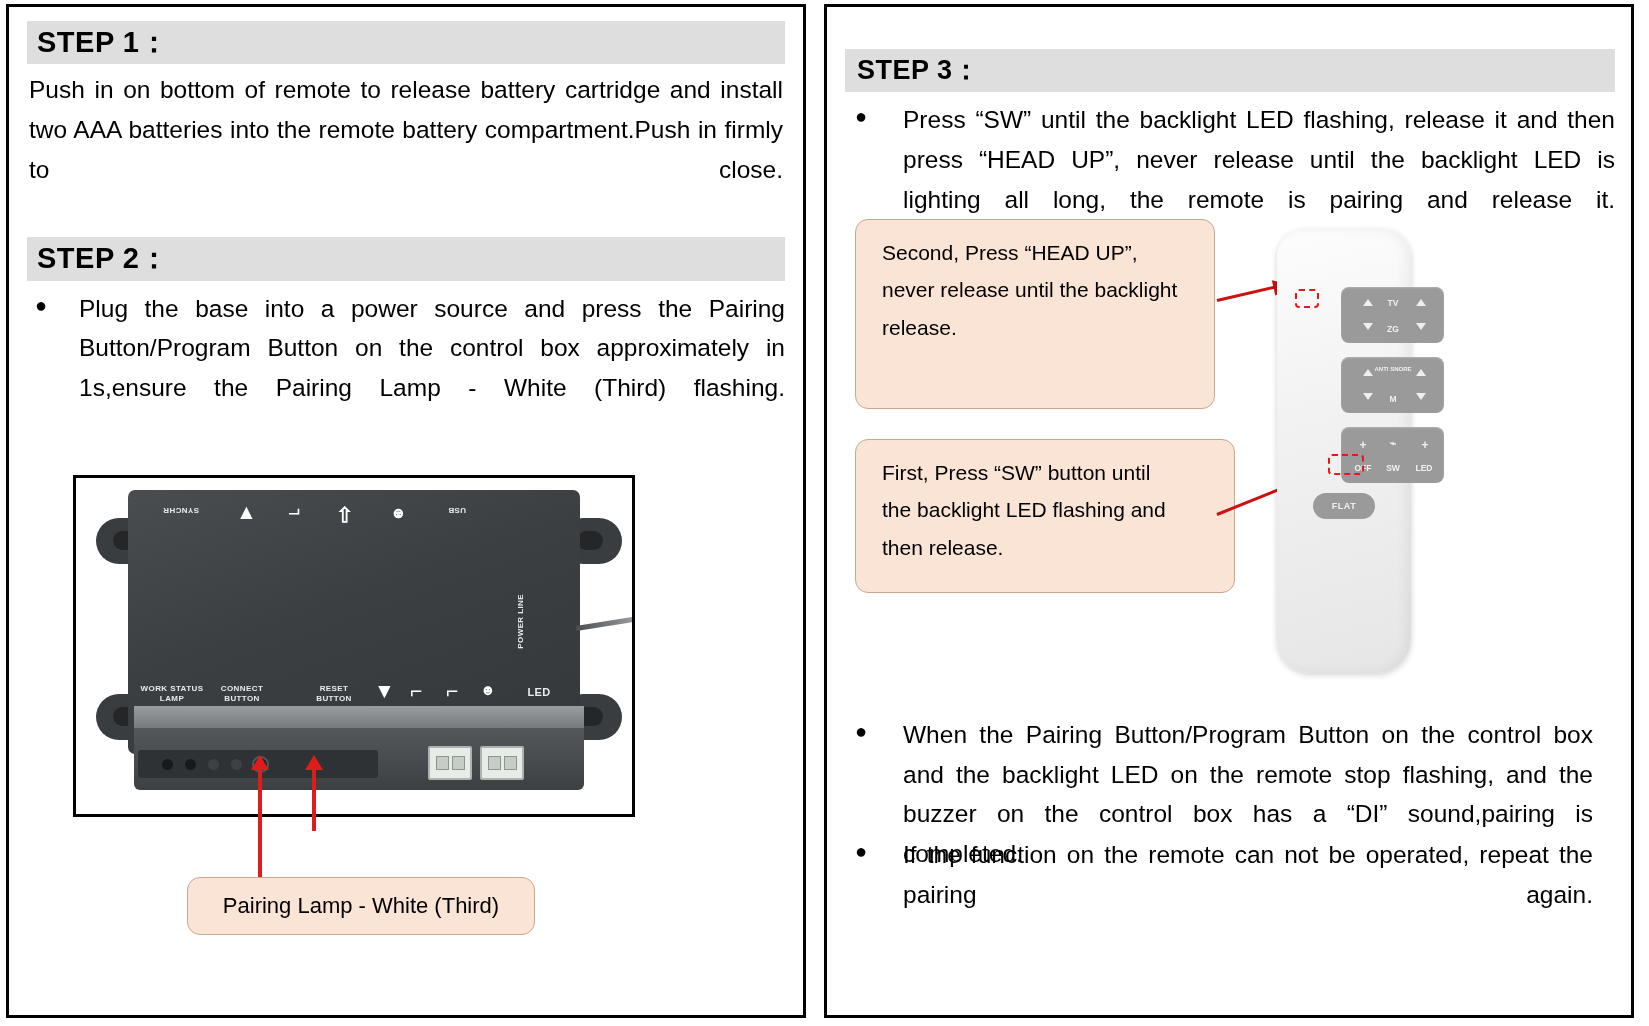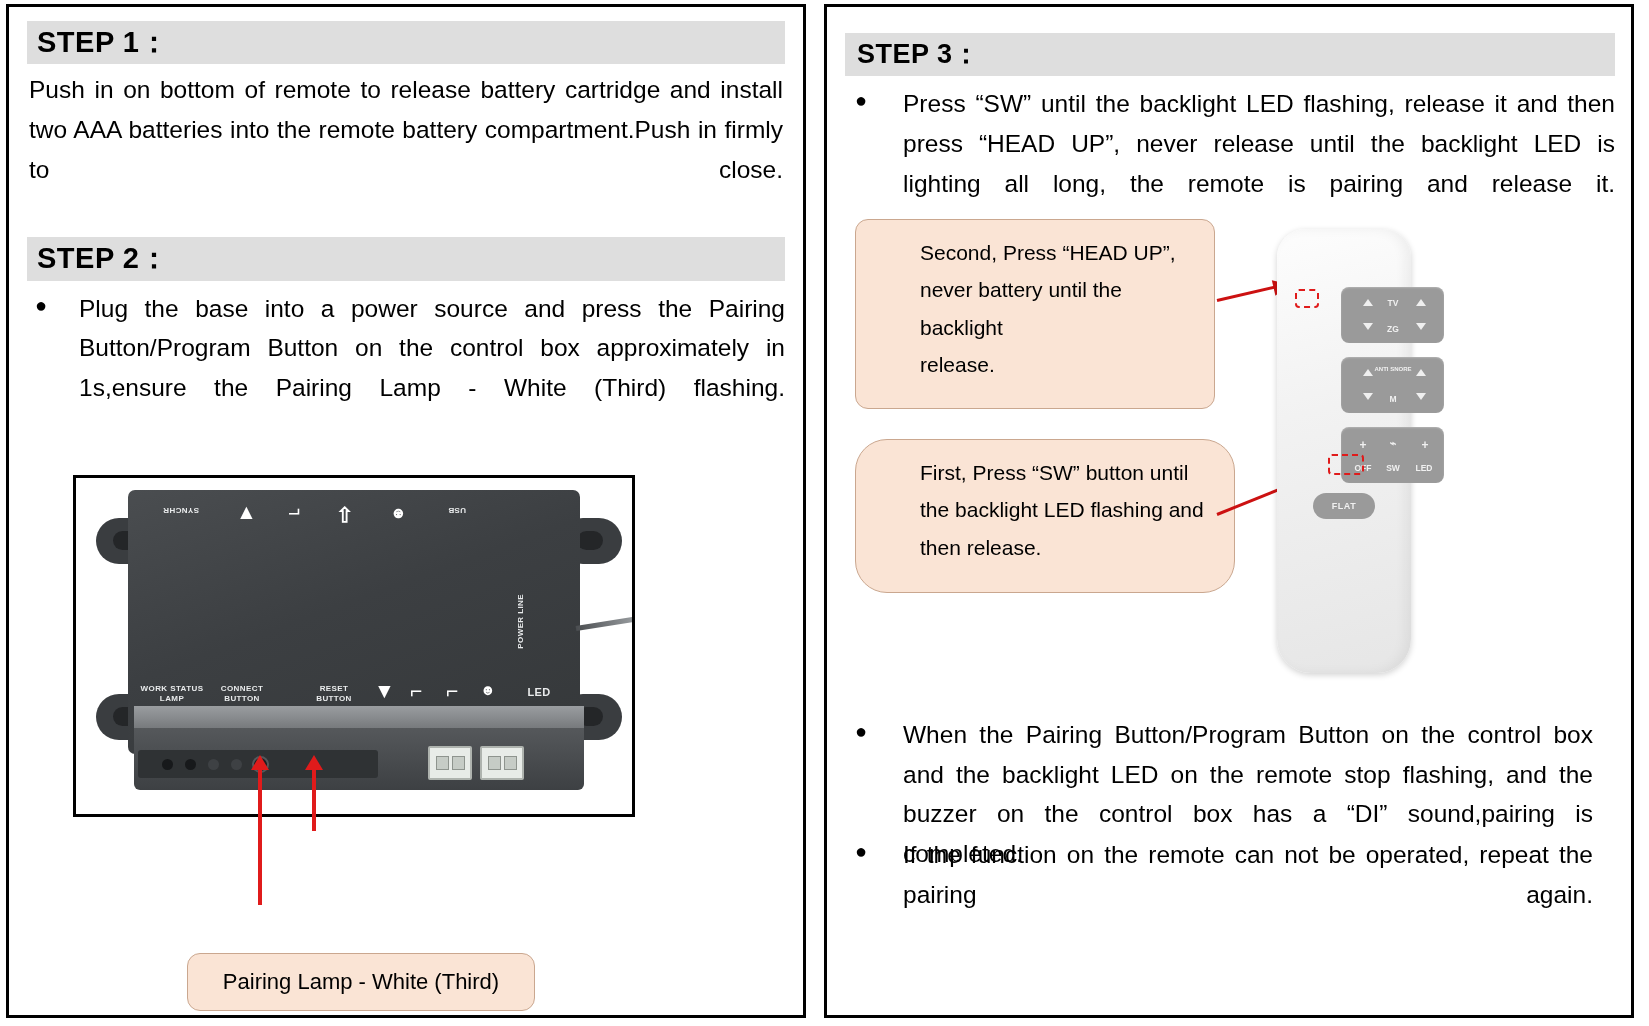--- a/index.html
+++ b/index.html
@@ -12,21 +12,21 @@
   .page{position:relative;width:1649px;height:1026px;display:flex;gap:18px;box-sizing:border-box;padding:4px 6px 6px 6px;}
 
   .panel{
     border:3px solid #000;
     background:#fff;
     box-sizing:border-box;
     position:relative;
     overflow:hidden;
   }
   .panel-left{width:800px;height:1014px;padding:14px 18px 0 18px;}
-  .panel-right{width:810px;height:1014px;padding:0 16px 0 18px;}
+  .panel-right{width:810px;height:1014px;padding:16px 16px 0 18px;}
 
   .step-header{
     background:#dedede;
     font-size:29px;
     font-weight:bold;
     letter-spacing:0.5px;
     padding:6px 10px 7px 10px;
     box-sizing:border-box;
     line-height:1.05;
   }
@@ -146,35 +146,35 @@
     font-size:21px;
     line-height:1.78;
     color:#000;
     position:absolute;
   }
   .callout .cl-in{padding:10px 22px 12px 24px;}
   .callout .cl-in p{margin:0;}
 
   .co-pair{left:228px;top:818px;width:360px;height:58px;}
   .co-pair .cl-in{padding:0;display:flex;align-items:center;justify-content:center;height:100%;font-size:22px;}
-  .co-lamp{left:178px;top:946px;width:348px;height:58px;border-radius:13px;}
+  .co-lamp{left:178px;top:870px;width:348px;height:58px;border-radius:13px;}
   .co-lamp .cl-in{padding:0;display:flex;align-items:center;justify-content:center;height:100%;font-size:22px;}
 
   
   .arrow-v{position:absolute;width:4px;background:#e01b1b;}
   .arrow-head{
     position:absolute;width:0;height:0;
     border-left:9px solid transparent;border-right:9px solid transparent;
     border-bottom:15px solid #e01b1b;
   }
 
   
   .co-second{left:28px;top:212px;width:360px;height:190px;}
-  .co-first{left:28px;top:432px;width:380px;height:154px;border-radius:32px;}
-  .co-second .cl-in,.co-first .cl-in{padding:14px 24px 0 26px;margin-left:38px;}
+  .co-first{left:28px;top:432px;width:380px;height:154px;}
+  .co-second .cl-in,.co-first .cl-in{padding:14px 24px 0 26px;}
 
   
   .remote-wrap{position:absolute;left:438px;top:222px;width:160px;height:450px;}
   .remote{
     position:absolute;left:12px;top:0;width:134px;height:444px;
     background:linear-gradient(165deg,#fdfdfd 0%,#f2f2f2 40%,#e6e6e6 100%);
     border-radius:28px 28px 34px 34px;
     box-shadow:0 2px 6px rgba(0,0,0,.18), inset -6px 0 12px rgba(0,0,0,.05);
   }
   .pad{
@@ -286,21 +286,21 @@
     <div class="step-header s3" style="margin-top:26px;">STEP  3：</div>
 
     <div class="bullet-row">
       <span class="bullet-dot r3">●</span>
       <span class="bullet-text">Press “SW” until the backlight LED flashing, release it and then press “HEAD UP”, never release until the backlight LED is lighting all long, the remote is pairing and release it.</span>
     </div>
 
     <div class="callout co-second">
       <div class="cl-in">
         <p>Second, Press “HEAD UP”,</p>
-        <p>never battery until the backlight</p>
+        <p>never release until the backlight</p>
         <p>release.</p>
       </div>
     </div>
 
     <div class="callout co-first">
       <div class="cl-in">
         <p>First,  Press  “SW”  button  until</p>
         <p>the  backlight  LED  flashing  and</p>
         <p>then release.</p>
       </div>

